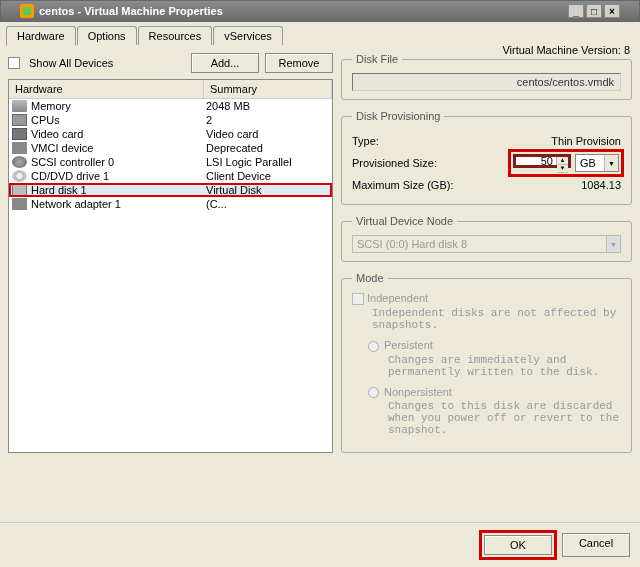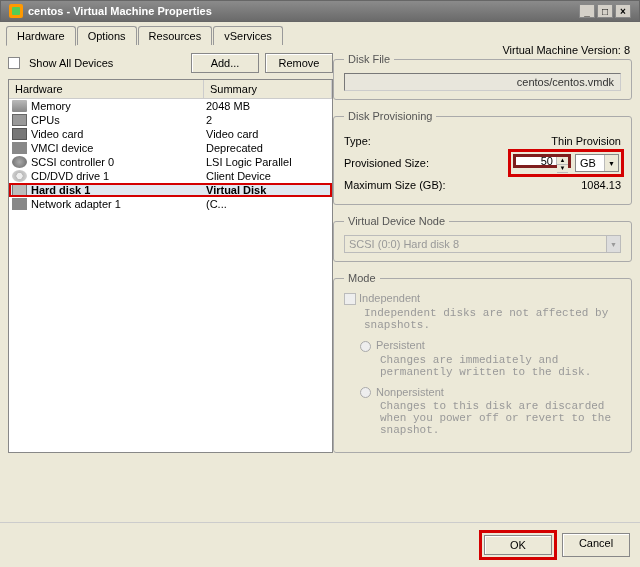--- a/index.html
+++ b/index.html
@@ -1,38 +1,38 @@
 <!DOCTYPE html>
 <html><head>
 <meta charset="utf-8">
 <style>
 * { box-sizing: border-box; font-family: Tahoma, Arial, sans-serif; font-size: 11px; }
 body { margin: 0; background: #ece9d8; width: 640px; height: 567px; overflow: hidden; }
-.titlebar { background: linear-gradient(#8b8b8b, #6a6a6a); height: 22px; display: flex; align-items: center; padding: 0 8px; color: #fff; border: 1px solid #666; }
+.titlebar { background: linear-gradient(#8b8b8b, #6a6a6a); height: 22px; display: flex; align-items: center; padding: 0 19px; color: #fff; border: 1px solid #666; }
 .title-icon { width: 14px; height: 14px; background: #f90; border-radius: 2px; margin-right: 5px; display: inline-block; position: relative; }
 .title-icon::after { content: ''; position: absolute; inset: 3px; background: #5c5; border-radius: 1px; }
 .title-text { flex: 1; font-weight: bold; font-size: 11px; }
 .winbtn { width: 16px; height: 14px; background: #d4d0c8; border: 1px solid #888; margin-left: 2px; display: flex; align-items: center; justify-content: center; color: #000; font-family: Arial; font-size: 10px; font-weight: bold; cursor: pointer; }
 .tabbar { display: flex; padding: 4px 6px 0; background: #ece9d8; position: relative; }
 .tab { padding: 3px 10px; background: #ece9d8; border: 1px solid #999; border-bottom: none; border-radius: 3px 3px 0 0; margin-right: 1px; cursor: pointer; position: relative; z-index: 1; }
 .tab.active { background: #ece9d8; border-bottom: 1px solid #ece9d8; margin-bottom: -1px; z-index: 3; }
 .version { position: absolute; right: 10px; top: 22px; }
-.content { display: flex; padding: 8px; border-top: 1px solid #999; margin-top: -1px; }
+.content { display: flex; padding: 8px; gap: 8px; border-top: 1px solid #999; margin-top: -1px; }
 .left { flex: 0 0 325px; display: flex; flex-direction: column; }
 .toprow { display: flex; align-items: center; margin-bottom: 6px; gap: 6px; }
 .chk { width: 12px; height: 12px; border: 1px solid #888; background: #fff; margin-right: 3px; display: inline-block; vertical-align: middle; }
 .spacer { flex: 1; }
 .btn { padding: 3px 0; width: 68px; text-align: center; border: 1px solid #888; background: #ece9d8; cursor: pointer; box-shadow: 1px 1px 0 #fff inset; }
 .listbox { border: 1px solid #888; background: #fff; flex: 1; height: 425px; }
 .listhead { display: flex; background: #ece9d8; border-bottom: 1px solid #ccc; }
 .listhead > div { padding: 3px 6px; border-right: 1px solid #ccc; font-weight: normal; }
 .col1 { width: 195px; }
 .col2 { flex: 1; }
 .row { display: flex; align-items: center; padding: 1px 3px; }
-.row.sel { background: #e0e8f0; outline: 2px solid #d40000; outline-offset: -2px; font-weight: bold; }
+.row.sel { background: #e0e8f0; outline: 2px solid #d40000; outline-offset: -2px; }
 .row .icon { width: 15px; height: 12px; margin-right: 4px; display: inline-block; }
 .row .c1 { width: 175px; }
 .row .c2 { flex: 1; }
 .ic-mem { background: linear-gradient(#bbb, #888); border-radius: 1px; }
 .ic-cpu { background: #999; border: 1px solid #666; }
 .ic-vid { background: #777; border: 1px solid #555; }
 .ic-vmci { background: #888; }
 .ic-scsi { background: radial-gradient(circle, #aaa, #666); border-radius: 50%; }
 .ic-cd { background: radial-gradient(circle, #eee 30%, #bbb 35%, #ddd); border-radius: 50%; }
 .ic-hd { background: #bbb; border: 1px solid #777; }

